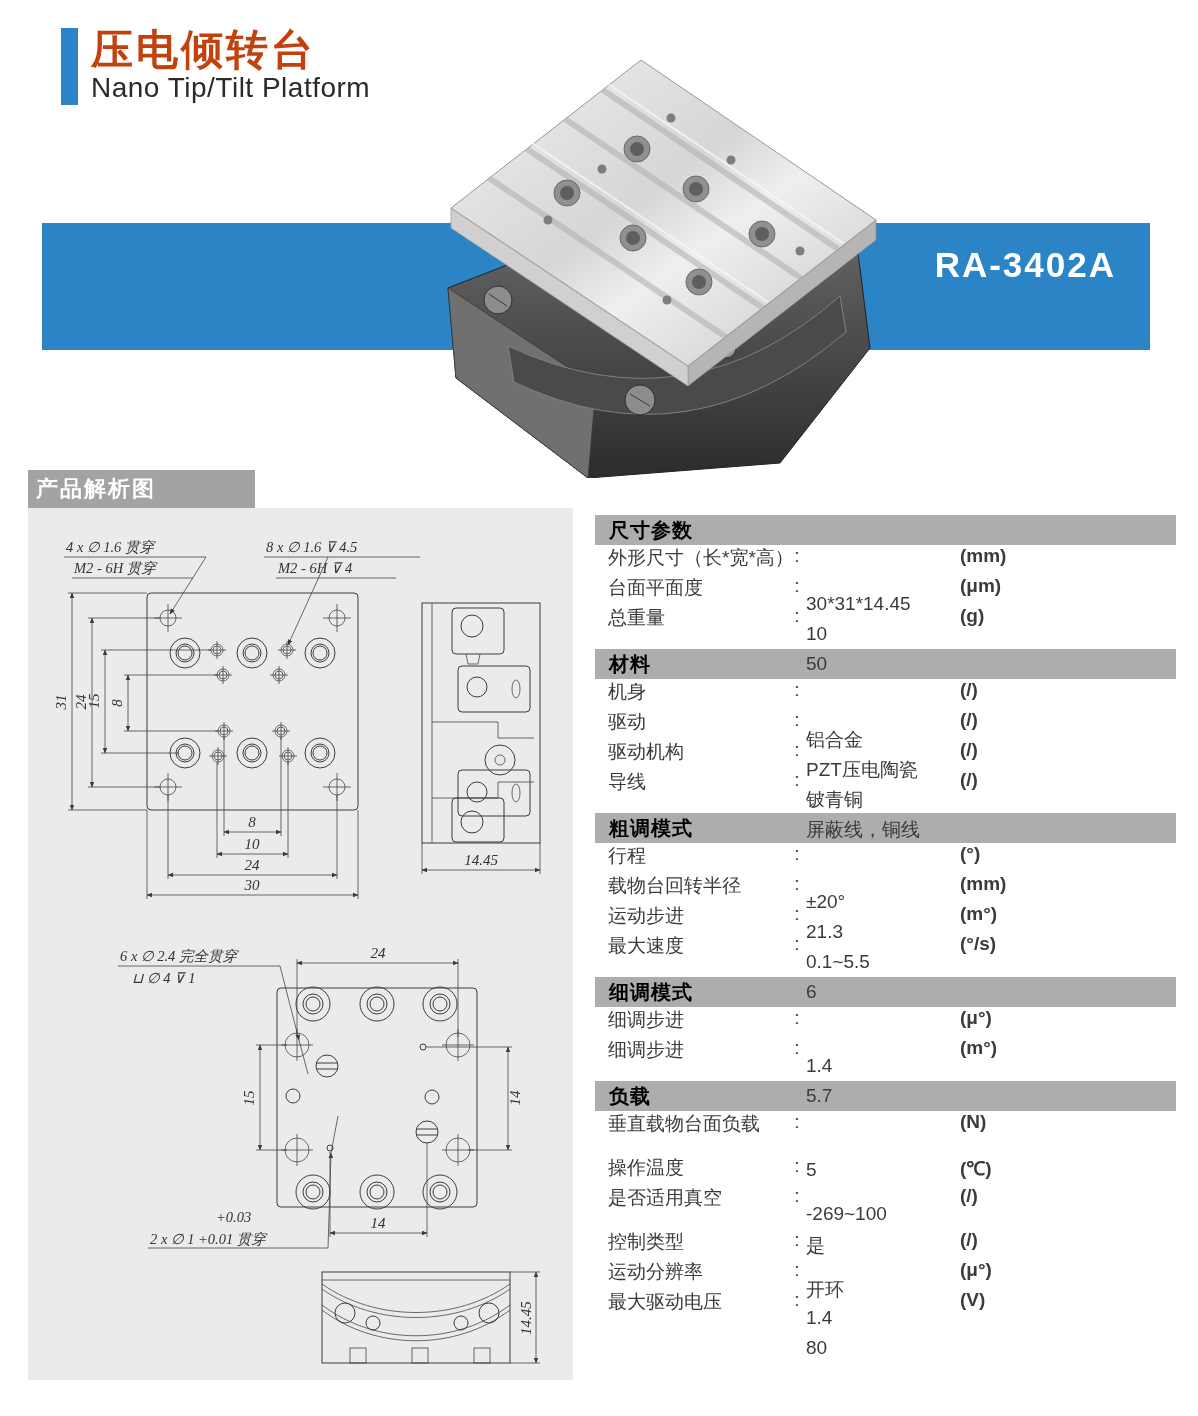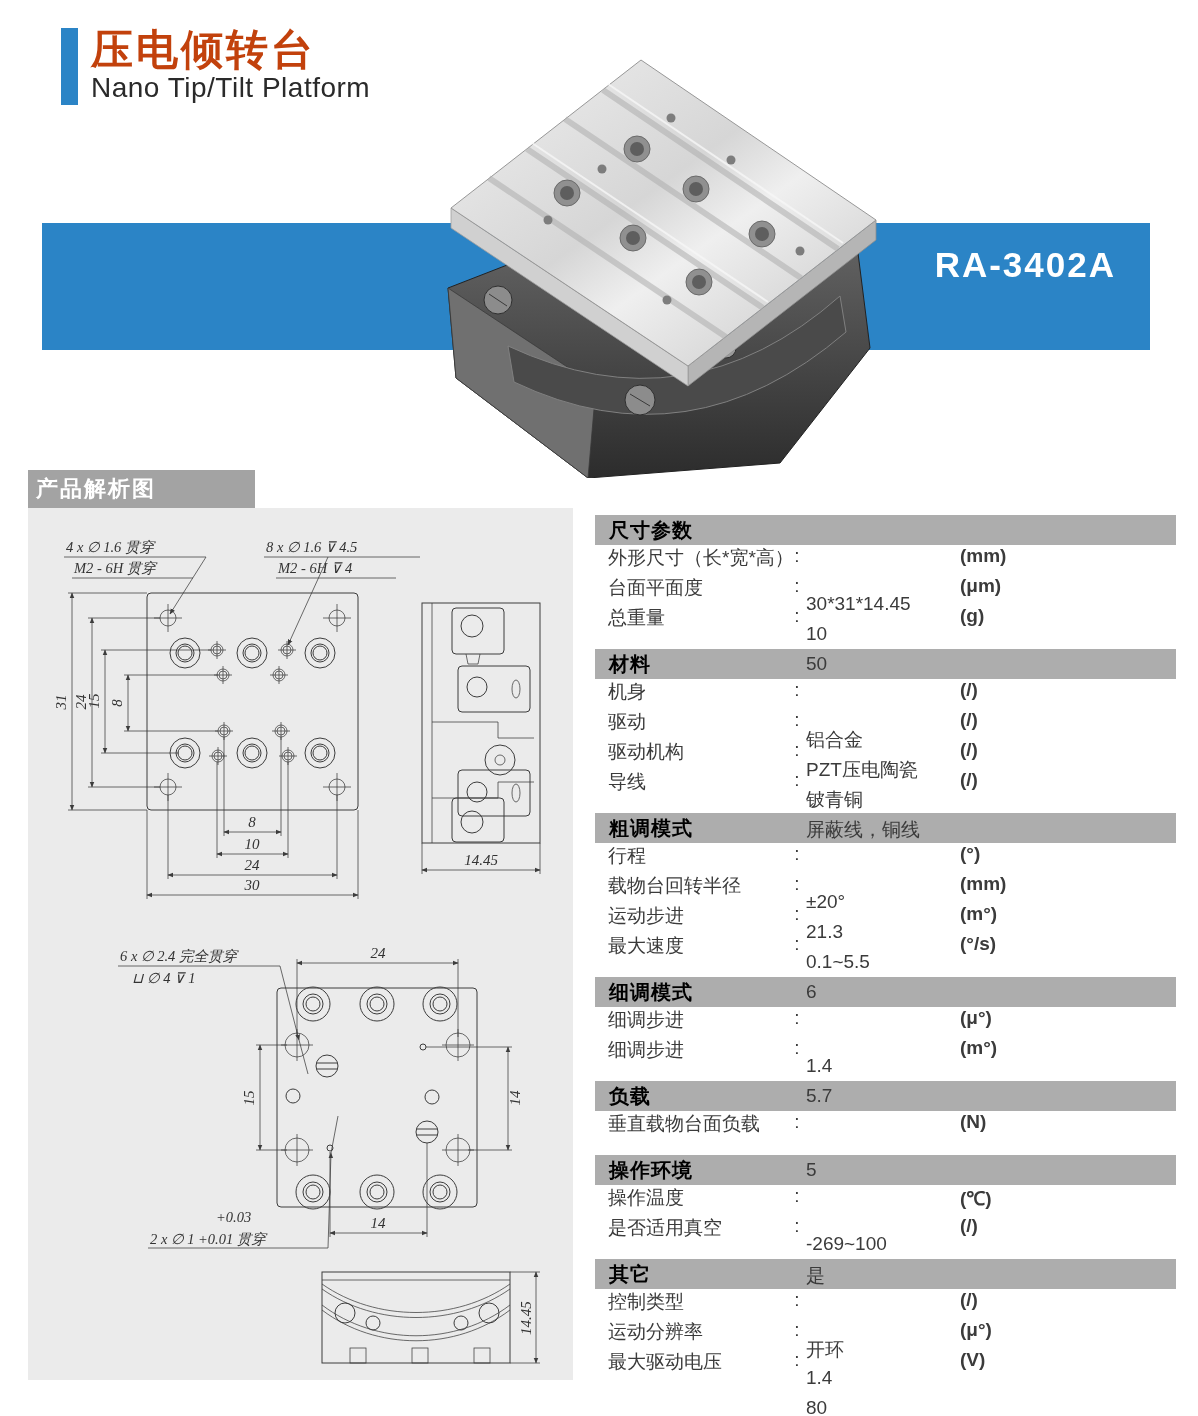--- a/index.html
+++ b/index.html
@@ -480,37 +480,35 @@
     <div class="sec-h">负载</div>
     <div class="row">
       <span class="c1">垂直载物台面负载</span>
       <span class="c2">:</span>
       <span class="c3">5</span>
       <span class="c4">(N)</span>
     </div>
   </div>
 
   <div class="sec">
-    <div class="sec-h">操作环境</div>
     <div class="row">
       <span class="c1">操作温度</span>
       <span class="c2">:</span>
       <span class="c3">-269~100</span>
       <span class="c4">(℃)</span>
     </div>
     <div class="row">
       <span class="c1">是否适用真空</span>
       <span class="c2">:</span>
       <span class="c3">是</span>
       <span class="c4">(/)</span>
     </div>
   </div>
 
   <div class="sec">
-    <div class="sec-h">其它</div>
     <div class="row">
       <span class="c1">控制类型</span>
       <span class="c2">:</span>
       <span class="c3">开环</span>
       <span class="c4">(/)</span>
     </div>
     <div class="row">
       <span class="c1">运动分辨率</span>
       <span class="c2">:</span>
       <span class="c3">1.4</span>

